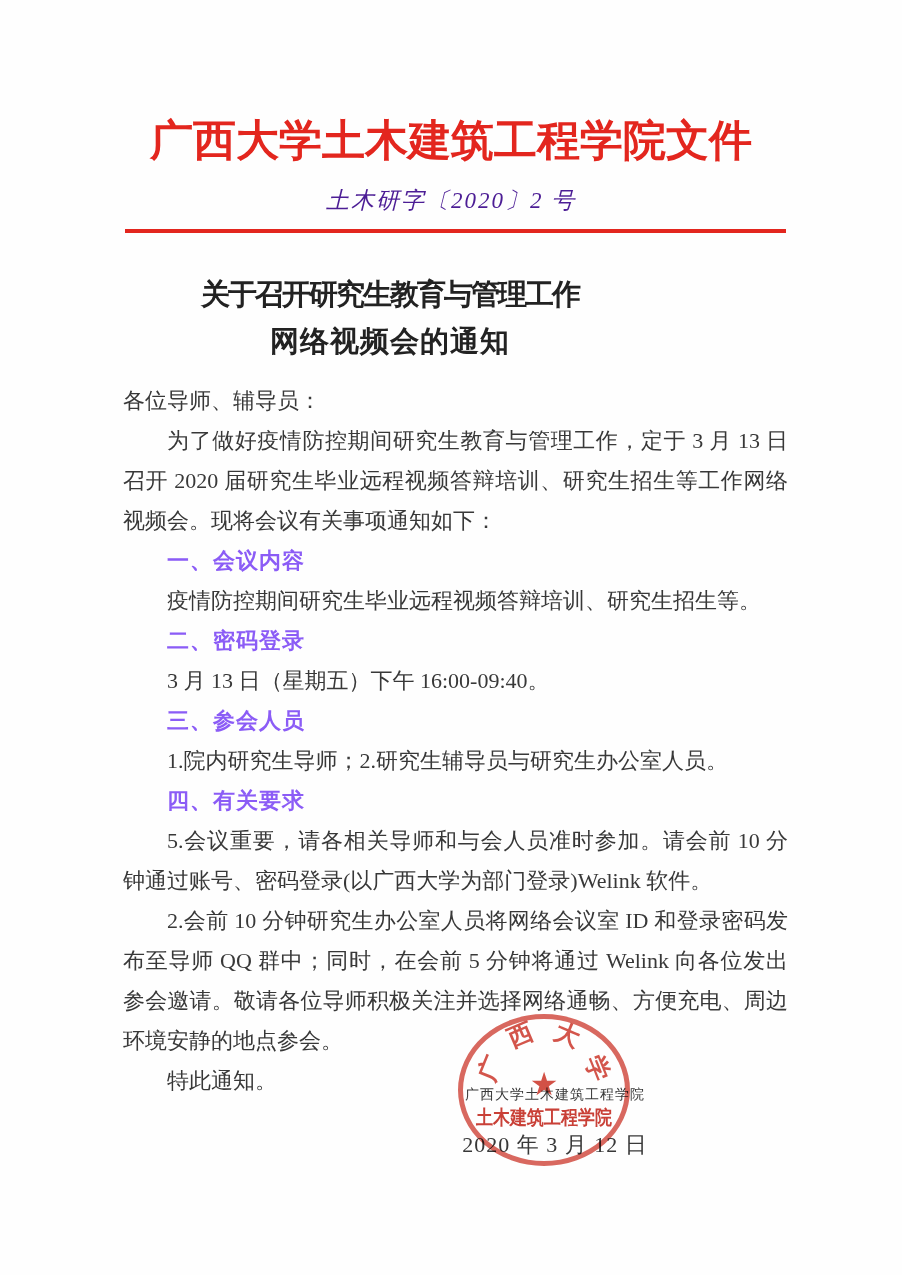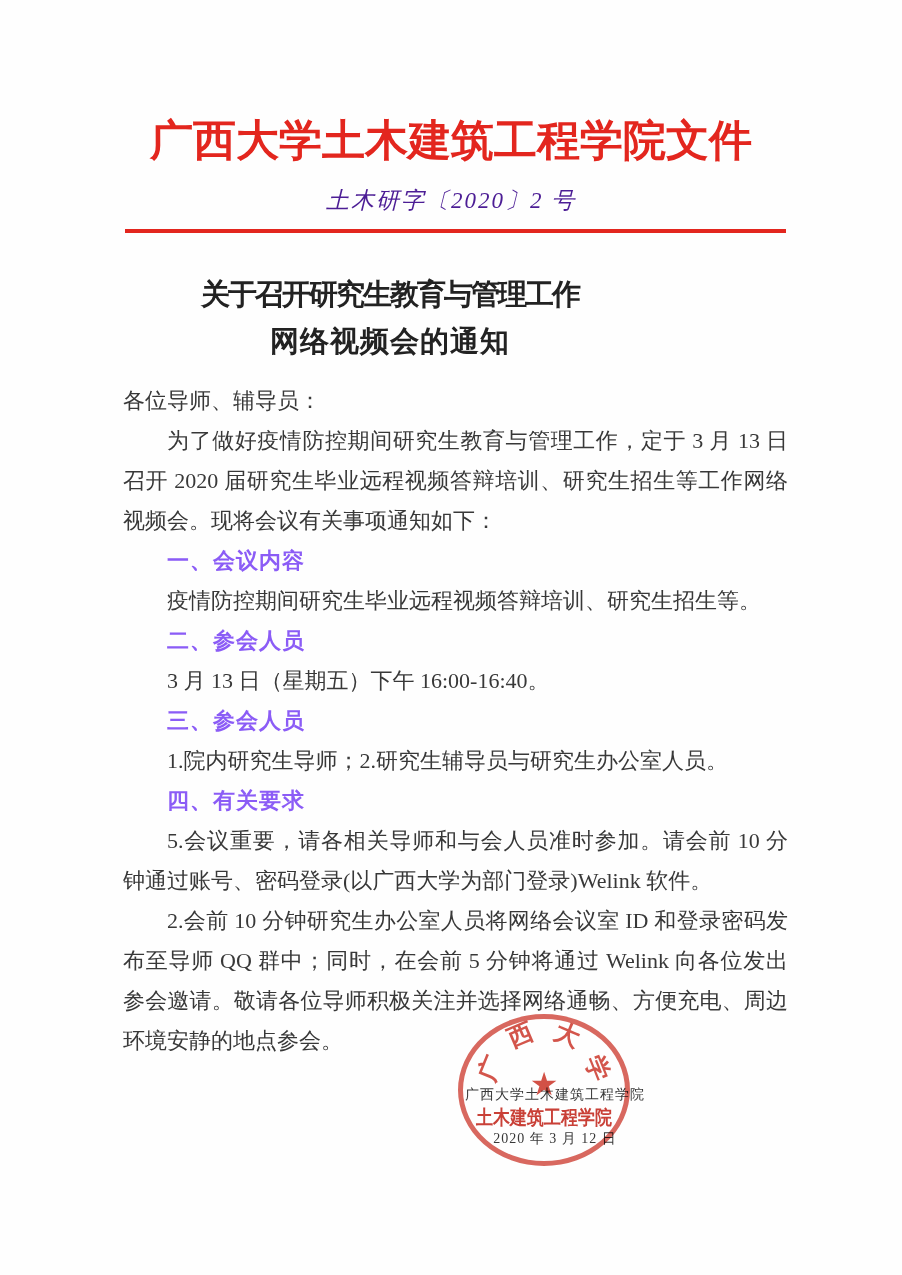--- a/index.html
+++ b/index.html
@@ -56,21 +56,21 @@
     letter-spacing:1px;
   }
 
   
   .signature {
     position:absolute; top:1086px; left:405px; width:300px;
     text-align:center; font-size:14px; letter-spacing:1px; color:#383838;
   }
   .sign-date {
     position:absolute; top:1130px; left:405px; width:300px;
-    text-align:center; font-size:14px; letter-spacing:1px; color:#383838;
+    text-align:center; font-size:22px; letter-spacing:1px; color:#383838;
   }
 
   
   .seal {
     position:absolute; left:458px; top:1014px; width:172px; height:152px;
     border:5px solid rgba(206,62,50,0.78);
     border-radius:50%;
     mix-blend-mode:multiply;
     z-index:3;
   }
@@ -115,30 +115,31 @@
     <span class="t2">网络视频会的通知</span>
   </div>
 
   <div class="body-text">
     <p>各位导师、辅导员：</p>
     <p class="indent">为了做好疫情防控期间研究生教育与管理工作，定于 3 月 13 日召开 2020 届研究生毕业远程视频答辩培训、研究生招生等工作网络视频会。现将会议有关事项通知如下：</p>
 
     <p class="sec-heading">一、会议内容</p>
     <p class="indent">疫情防控期间研究生毕业远程视频答辩培训、研究生招生等。</p>
 
-    <p class="sec-heading">二、参会人员</p>
-    <p class="indent">3 月 13 日（星期五）下午 16:00-16:40。</p>
+    <p class="sec-heading">二、密码登录</p>
+    <p class="indent">3 月 13 日（星期五）下午 16:00-09:40。</p>
 
     <p class="sec-heading">三、参会人员</p>
     <p class="indent">1.院内研究生导师；2.研究生辅导员与研究生办公室人员。</p>
 
     <p class="sec-heading">四、有关要求</p>
     <p class="indent">5.会议重要，请各相关导师和与会人员准时参加。请会前 10 分钟通过账号、密码登录(以广西大学为部门登录)Welink 软件。</p>
     <p class="indent">2.会前 10 分钟研究生办公室人员将网络会议室 ID 和登录密码发布至导师 QQ 群中；同时，在会前 5 分钟将通过 Welink 向各位发出参会邀请。敬请各位导师积极关注并选择网络通畅、方便充电、周边环境安静的地点参会。</p>
 
+    <p class="indent">特此通知。</p>
   </div>
 
   <div class="signature">广西大学土木建筑工程学院</div>
 
   <div class="sign-date">2020 年 3 月 12 日</div>
 
   <div class="seal">
     <span class="arc-char c0">广</span>
     <span class="arc-char c1">西</span>
     <span class="arc-char c2">大</span>

